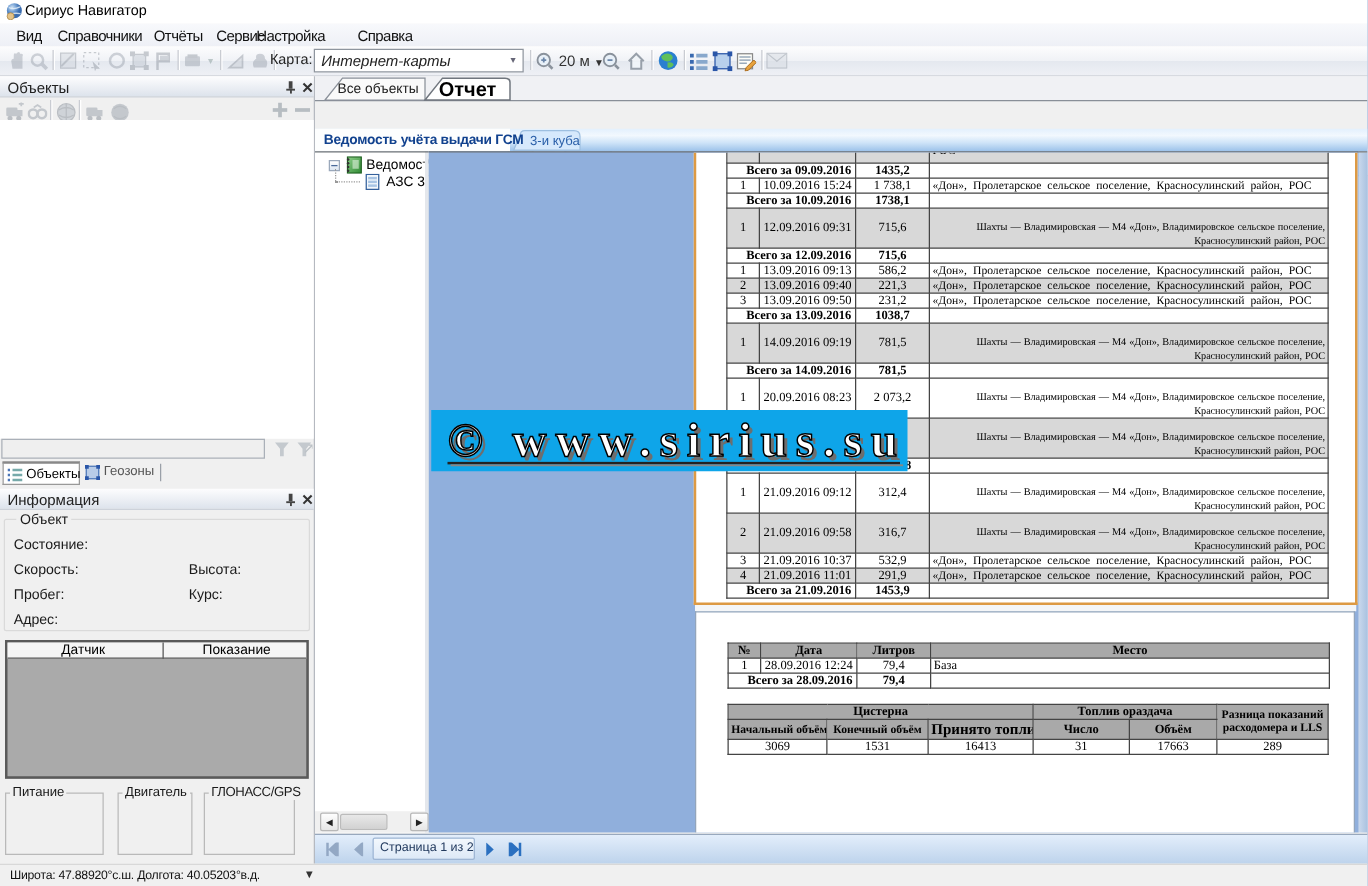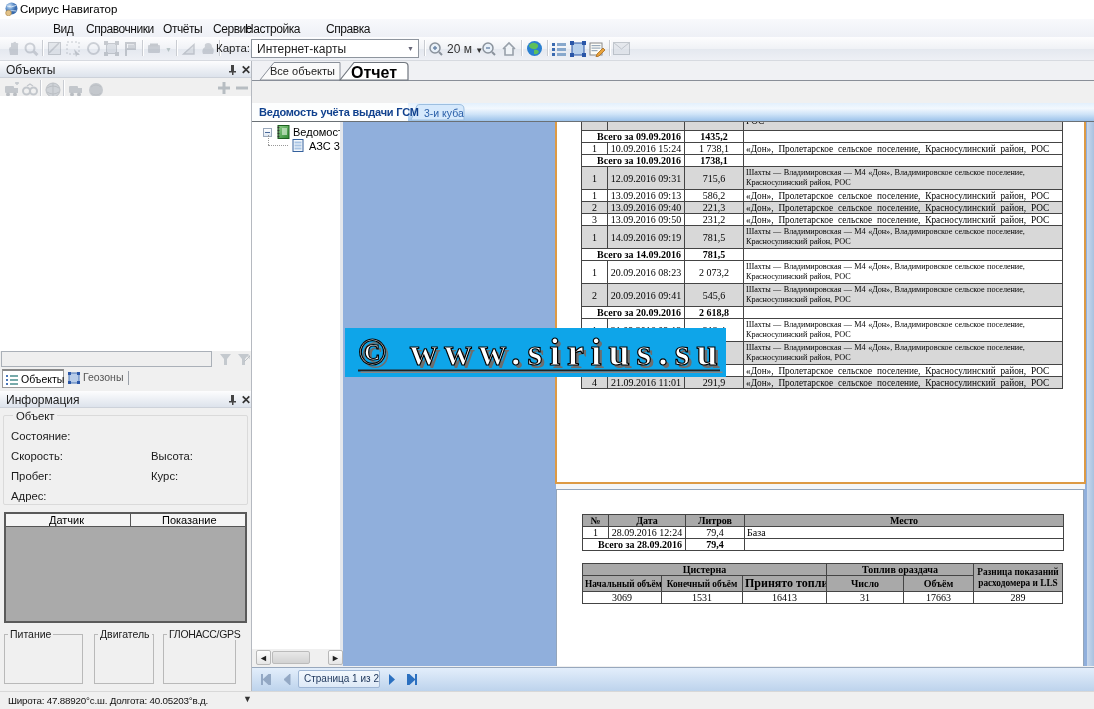--- a/index.html
+++ b/index.html
@@ -4,21 +4,21 @@
 <style>
 * { margin:0; padding:0; box-sizing:border-box; }
 html,body { width:1094px; height:709px; overflow:hidden; }
 body { font-family:"Liberation Sans", sans-serif; position:relative; background:#f0f0f0; }
 .abs { position:absolute; }
 
 
 #titlebar { left:0; top:0; width:1094px; height:19px; background:#ffffff; }
 #titletext { left:20px; top:3px; font-size:12px; color:#000; }
 #menubar { left:0; top:19px; width:1094px; height:18px; background:linear-gradient(#f8f9fc,#eef0f6); }
-.menuitem { position:absolute; top:3px; font-size:12px; color:#111; letter-spacing:-0.45px;margin-left:40px; }
+.menuitem { position:absolute; top:3px; font-size:12px; color:#111; letter-spacing:-0.45px; }
 #maintb { left:0; top:37px; width:1094px; height:24px; background:linear-gradient(#fdfdfe 0%, #f0f2f6 50%, #e4e8ef 51%, #eef0f5 100%); border-bottom:1px solid #d7dae0; }
 .sep { position:absolute; top:3px; width:1px; height:16px; background:#c9ccd2; box-shadow:1px 0 0 #fff; }
 .gico { position:absolute; top:4px; width:16px; height:16px; opacity:0.5; }
 
 
 #leftdock { left:0; top:61px; width:252px; height:630px; background:#f0f0f0; border-right:1px solid #b5b9c0; }
 .phdr { position:absolute; left:0; width:251px; height:17px; background:linear-gradient(#fdfdfe,#dde3ec); border-bottom:1px solid #cdd2da; }
 .phdr .t { position:absolute; left:6px; top:2px; font-size:12px; color:#222; }
 .pin { position:absolute; top:3px; width:10px; height:11px; }
 .closex { position:absolute; top:2px; font-size:12px; font-weight:bold; color:#333; }
@@ -53,21 +53,21 @@
 #pgap { position:absolute; left:213px; top:362px; width:529px; height:5px; background:#f4f6f8; }
 #page2 { position:absolute; left:213px; top:367px; width:528px; height:178px; background:#fff; border:1px solid #93a5bb; border-bottom:none; }
 
 table.rpt { border-collapse:collapse; table-layout:fixed; font-family:"Liberation Serif", serif; font-size:10px; color:#000; }
 table.rpt td { border:1px solid #444; padding:0 2px; overflow:hidden; white-space:nowrap; }
 table.rpt td.c { text-align:center; }
 table.rpt td.g { background:#d8d8d8; }
 table.rpt td.b { font-weight:bold; }
 table.rpt td.r { text-align:right; padding-right:3px; }
 table.rpt td.m { line-height:10px; word-spacing:2.5px; font-size:9.3px; }
-table.rpt td.m2 { line-height:10.5px; word-spacing:0.5px; font-size:8.2px; letter-spacing:-0.05px; padding-top:0; }
+table.rpt td.m2 { line-height:10.5px; word-spacing:0.5px; font-size:8.2px; letter-spacing:-0.05px; padding-top:10px;text-align:right; }
 table.rpt td.h2 { background:#a9a9a9; }
 
 
 
 #pagbar { left:252px; top:667px; width:842px; height:24px; background:linear-gradient(#e3eefb,#bdd3ec); border-top:1px solid #98a8bd; }
 #statusbar { left:0; top:691px; width:1094px; height:18px; background:#f0f0f0; border-top:1px solid #d8d8d8; }
 </style>
 </head>
 <body>
 
@@ -134,21 +134,21 @@
   <span class="abs" style="left:165px;top:9px;font-size:7px;color:#9aa;opacity:0.6">▼</span>
   <span class="sep" style="left:176px"></span>
   <svg class="gico" style="left:181px;opacity:.38">
       <path d="M 2.5 13 L 13 13 L 13 3.5 Z" fill="#c0c6ce" stroke="#79818c" stroke-width="1.4"></path>
     </svg>
   <svg class="gico" style="left:200px;opacity:.38">
       <path d="M 3 13 Q 1 8 5 6 Q 4 2 8 2 Q 12 2 12 6 Q 15 8 13 13 Z" fill="#8a929e"></path>
     </svg>
   <span class="sep" style="left:219px"></span>
   <div class="abs" style="left:216px;top:5px;font-size:11.5px;color:#222">Карта:</div>
-  <div class="abs" style="left:251px;top:2px;width:168px;height:19px;background:#fff;border:1px solid #8e959e;">
+  <div class="abs" style="left:251px;top:2px;width:168px;height:19px;background:#fff;border:1px solid #8e959e;font-style:italic;">
      <span style="position:absolute;left:5px;top:2px;font-size:12px;color:#222">Интернет-карты</span>
      <span style="position:absolute;right:4px;top:5px;font-size:7px;color:#667">▼</span>
   </div>
   <span class="sep" style="left:424px"></span>
   <svg class="abs" style="left:428px;top:4px;width:16px;height:16px">
       <circle cx="7" cy="7" r="5" fill="#e8f0f8" stroke="#8a929c" stroke-width="1.5"></circle>
       <path d="M 5 7 L 9 7 M 7 5 L 7 9" stroke="#6a85a8" stroke-width="1.4"></path>
       <path d="M 11 11 L 14 14" stroke="#8a929c" stroke-width="2"></path>
     </svg>
   <div class="abs" style="left:447px;top:5px;font-size:12px;color:#333">20 м <span style="font-size:8px">▼</span></div>
@@ -445,36 +445,46 @@
             <td class="b c">1738,1</td>
             <td></td>
           </tr>
       <tr style="height:23px">
             <td class="c g">1</td>
             <td class="c g">12.09.2016 09:31</td>
             <td class="c g">715,6</td>
             <td class="m2 g">Шахты — Владимировская — М4 «Дон», Владимировское сельское поселение,<br>Красносулинский район, РОС</td>
           </tr>
       <tr style="height:12px">
+            <td class="b r" colspan="2">Всего за 12.09.2016</td>
+            <td class="b c">715,6</td>
+            <td></td>
+          </tr>
+      <tr style="height:12px">
             <td class="c">1</td>
             <td class="c">13.09.2016 09:13</td>
             <td class="c">586,2</td>
             <td class="m">«Дон», Пролетарское сельское поселение, Красносулинский район, РОС</td>
           </tr>
       <tr style="height:12px">
             <td class="c g">2</td>
             <td class="c g">13.09.2016 09:40</td>
             <td class="c g">221,3</td>
             <td class="m g">«Дон», Пролетарское сельское поселение, Красносулинский район, РОС</td>
           </tr>
       <tr style="height:12px">
             <td class="c">3</td>
             <td class="c">13.09.2016 09:50</td>
             <td class="c">231,2</td>
             <td class="m">«Дон», Пролетарское сельское поселение, Красносулинский район, РОС</td>
+          </tr>
+      <tr style="height:12px">
+            <td class="b r" colspan="2">Всего за 13.09.2016</td>
+            <td class="b c">1038,7</td>
+            <td></td>
           </tr>
       <tr style="height:23px">
             <td class="c g">1</td>
             <td class="c g">14.09.2016 09:19</td>
             <td class="c g">781,5</td>
             <td class="m2 g">Шахты — Владимировская — М4 «Дон», Владимировское сельское поселение,<br>Красносулинский район, РОС</td>
           </tr>
       <tr style="height:12px">
             <td class="b r" colspan="2">Всего за 14.09.2016</td>
             <td class="b c">781,5</td>
@@ -513,20 +523,25 @@
             <td class="c">3</td>
             <td class="c">21.09.2016 10:37</td>
             <td class="c">532,9</td>
             <td class="m">«Дон», Пролетарское сельское поселение, Красносулинский район, РОС</td>
           </tr>
       <tr style="height:12px">
             <td class="c g">4</td>
             <td class="c g">21.09.2016 11:01</td>
             <td class="c g">291,9</td>
             <td class="m g">«Дон», Пролетарское сельское поселение, Красносулинский район, РОС</td>
+          </tr>
+      <tr style="height:12px">
+            <td class="b r" colspan="2">Всего за 21.09.2016</td>
+            <td class="b c">1453,9</td>
+            <td></td>
           </tr>
     </tbody>
       </table>
   </div>
   <div id="pgap"></div>
   <div id="page2">
     <table class="rpt" style="position:absolute;left:25px;top:24px;width:481px">
       <colgroup>
           <col style="width:26px">
           <col style="width:77px">

